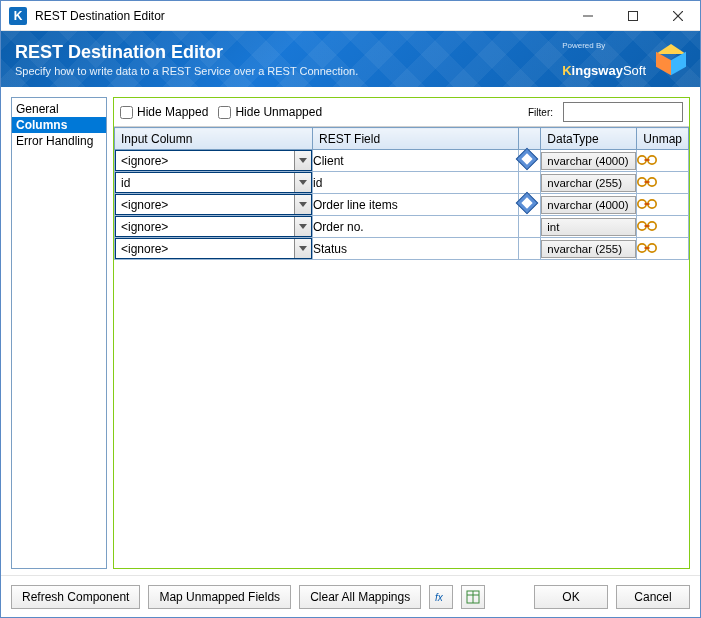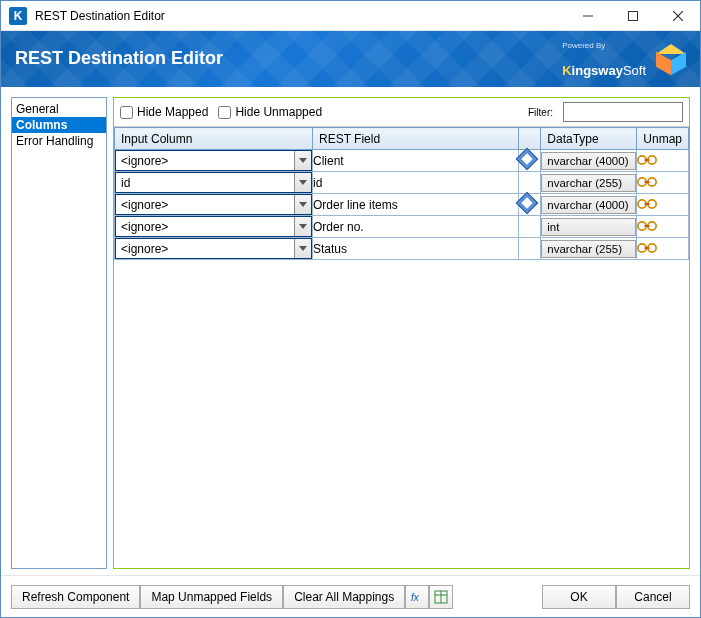--- a/index.html
+++ b/index.html
@@ -80,21 +80,21 @@
   .unmap-ico { display:inline-flex; align-items:center; justify-content:center; width:20px; height:16px; }
   .unmap-ico svg { width: 20px; height: 14px; }
 
   tr.selected td.cell-rest { background:#0a64c2; color:#fff; }
   tr.selected td.cell-key { background:#0a64c2; }
   tr.selected td.cell-dtype .dtype-pill { background:#0a64c2; color:#fff; border-color:#0a64c2; }
   tr.selected td.cell-unmap { background:#d6e6f7; }
   tr.selected .combo { border-color:#0a3a70; }
 
   
-  .footer { height: 42px; display:flex; align-items:center; padding: 0 10px; gap: 0; border-top: 1px solid #e5e5e5; }
+  .footer { height: 42px; display:flex; align-items:center; padding: 0 10px; gap: 8px; border-top: 1px solid #e5e5e5; }
   .btn { height: 24px; padding: 0 10px; font-size: 12px; background: linear-gradient(#fdfdfd,#ececec); border: 1px solid #a9a9a9; cursor: default; display:flex; align-items:center; }
   .btn.small { width:24px; padding:0; justify-content:center; }
   .footer .spacer { flex:1; }
 </style>
 </head>
 <body>
 
 <div class="window">
 
   <div class="titlebar">
@@ -116,20 +116,21 @@
             <line x1="0" y1="0" x2="10" y2="10" stroke="#333" stroke-width="1.2"></line>
             <line x1="10" y1="0" x2="0" y2="10" stroke="#333" stroke-width="1.2"></line>
           </svg>
       </div>
     </div>
   </div>
 
   <div class="banner">
     <div class="banner-left">
       <div class="banner-title">REST Destination Editor</div>
+      <div class="banner-sub">Specify how to write data to a REST Service over a REST Connection.</div>
     </div>
     <div class="banner-right">
       <div class="kws-logo">
         <small>Powered By</small>
         <span><span class="k">K</span>ingsway<span style="font-weight:normal">Soft</span></span>
       </div>
       <div class="cube">
         <div class="top"></div>
           <div class="left"></div>
           <div class="right"></div>

